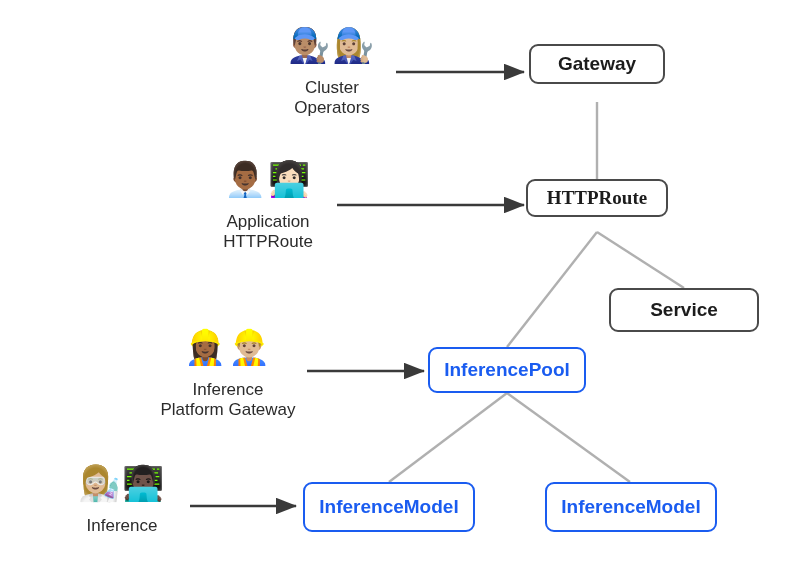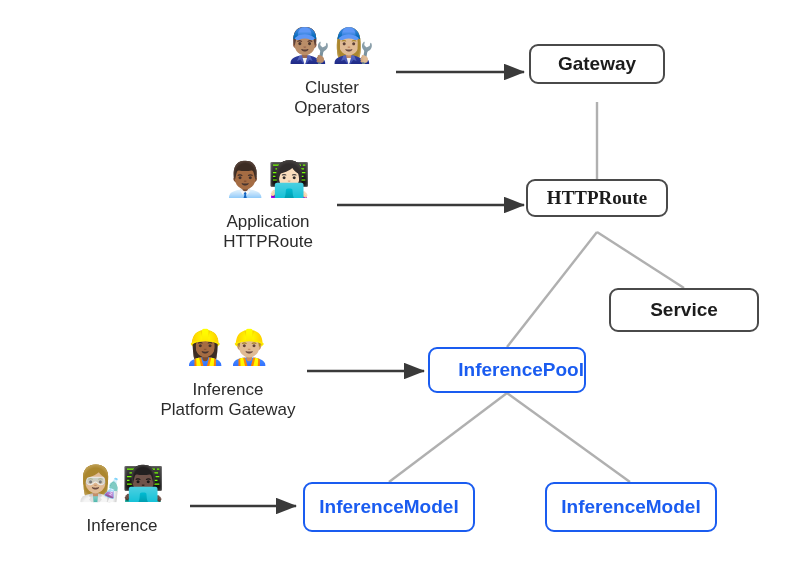--- a/index.html
+++ b/index.html
@@ -101,21 +101,21 @@
   </div>
 
   <div class="node dark" style="left:526px; top:179px; width:142px; height:38px;font-family:Liberation Serif, serif;">
     <span>HTTPRoute</span>
   </div>
 
   <div class="node dark" style="left:609px; top:288px; width:150px; height:44px;">
     <span>Service</span>
   </div>
 
-  <div class="node blue" style="left:428px; top:347px; width:158px; height:46px;justify-content:flex-end;">
+  <div class="node blue" style="left:428px; top:347px; width:158px; height:46px;">
     <span>InferencePool</span>
   </div>
 
   <div class="node blue" style="left:303px; top:482px; width:172px; height:50px;">
     <span>InferenceModel</span>
   </div>
 
   <div class="node blue" style="left:545px; top:482px; width:172px; height:50px;">
     <span>InferenceModel</span>
   </div>

